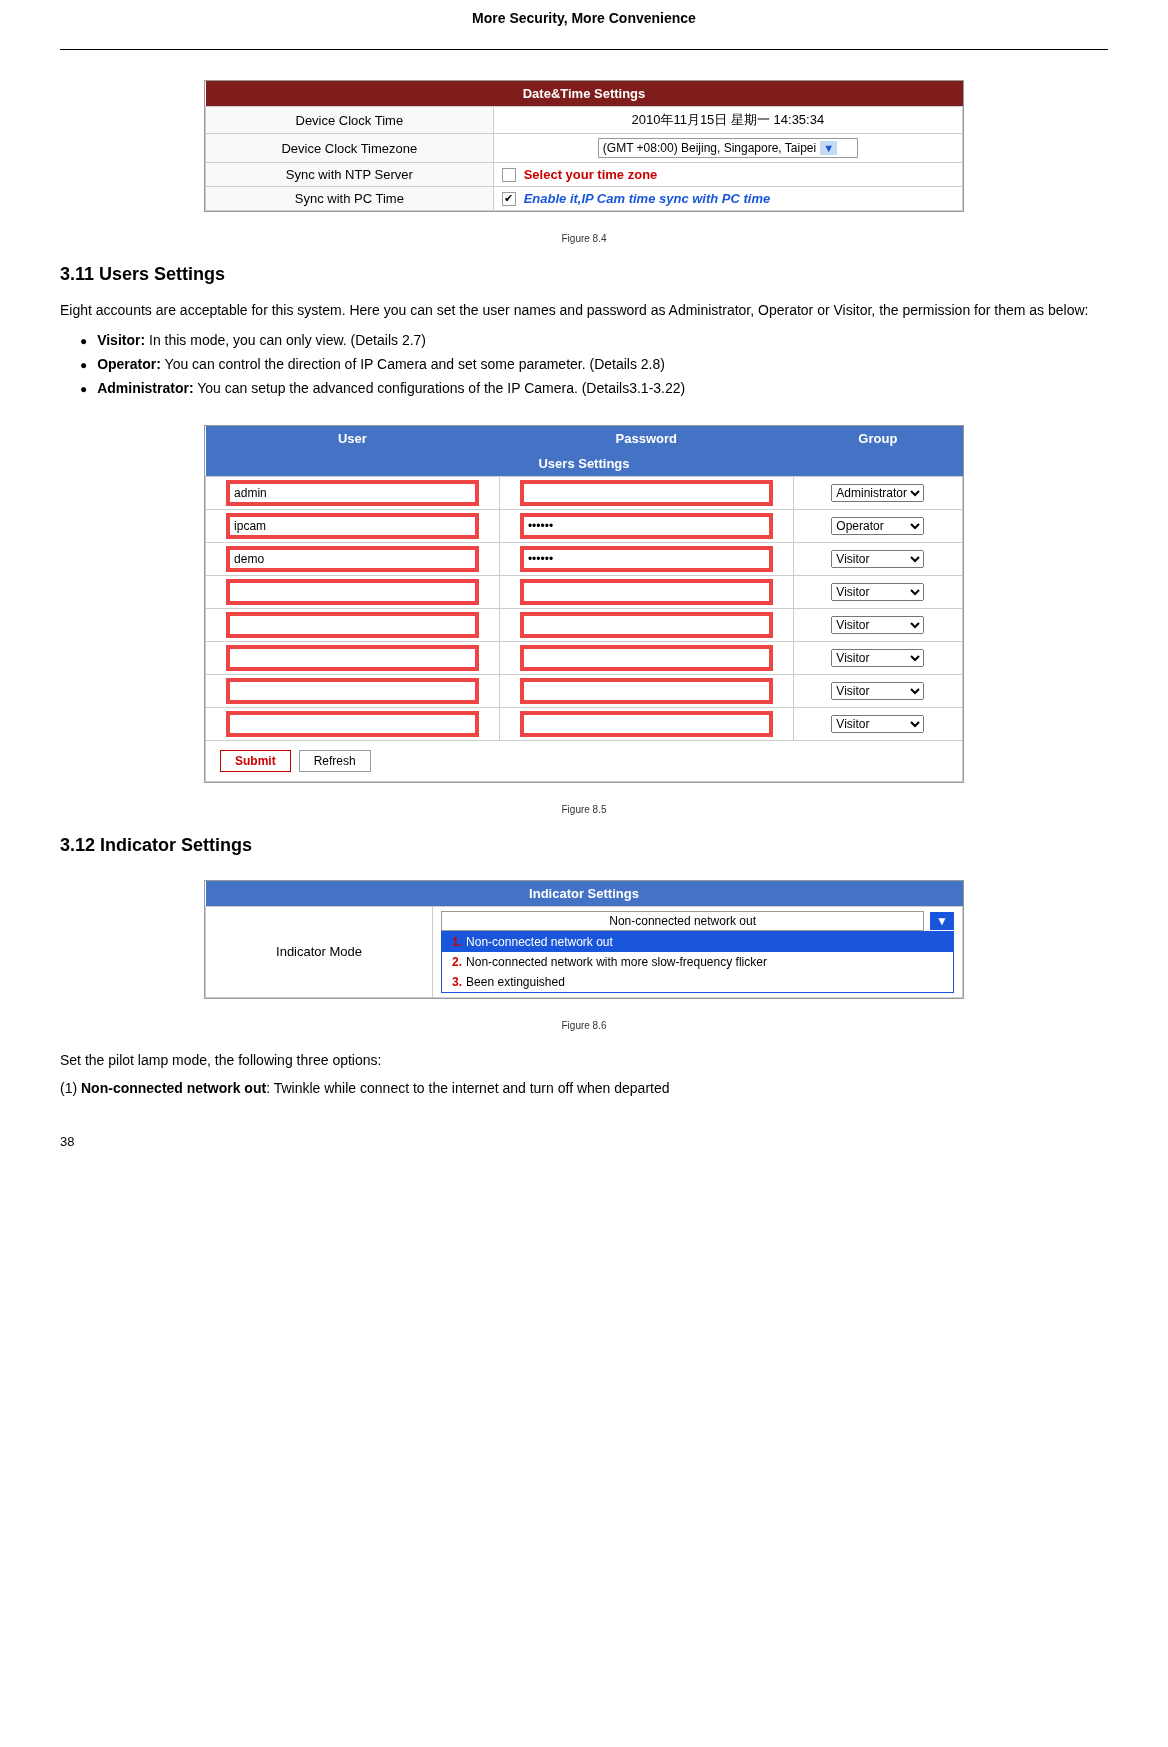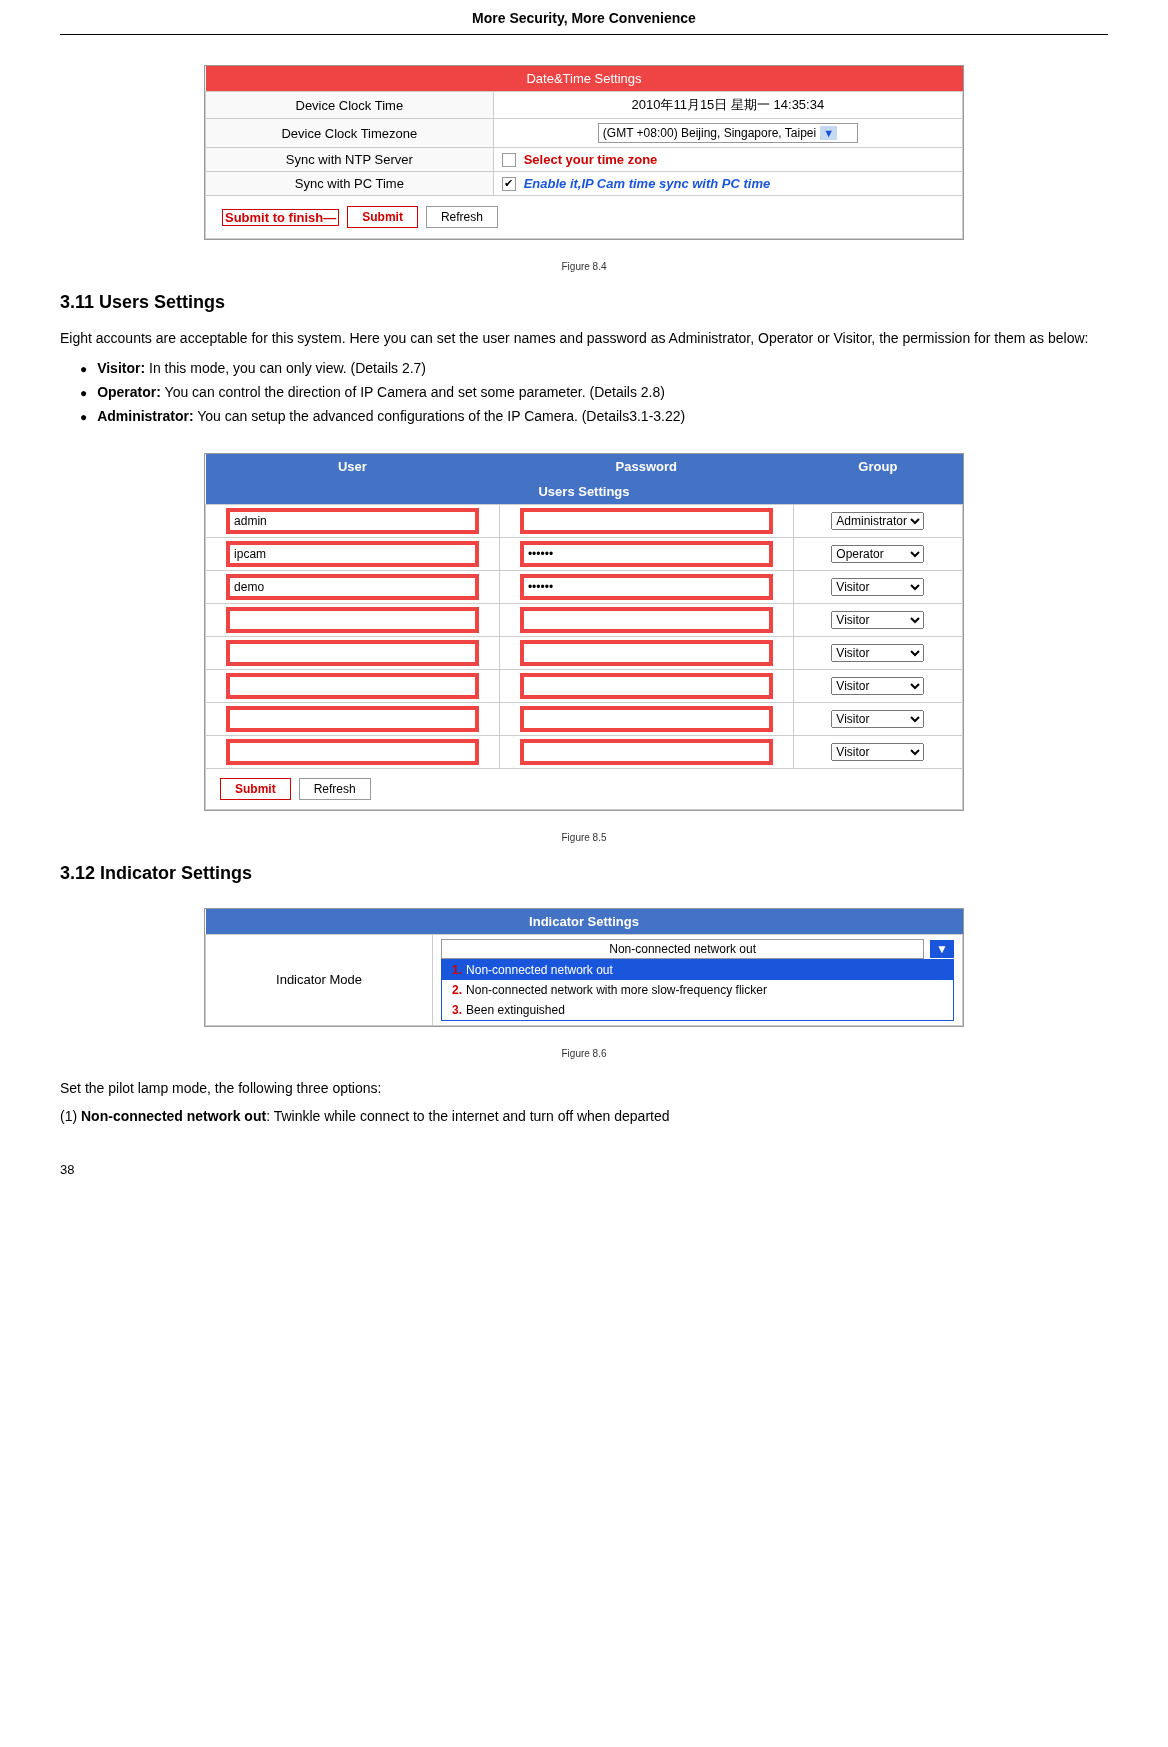--- a/index.html
+++ b/index.html
@@ -9,21 +9,21 @@
       background: #fff;
       color: #000;
       width: 1168px;
       min-height: 1747px;
       padding: 0 60px 40px 60px;
     }
     .page-header {
       text-align: center;
       font-weight: bold;
       font-size: 14px;
-      padding: 10px 0 8px 0;
+      padding: 10px 0 23px 0;
       border-bottom: 1px solid #000;
       margin-bottom: 20px;
     }
     .figure-container {
       border: 1px solid #999;
       margin: 10px auto;
       background: #fff;
       display: inline-block;
       width: 760px;
     }
@@ -37,25 +37,25 @@
       color: #333;
       margin: 8px 0 18px 0;
     }
     
     .dt-table {
       width: 100%;
       border-collapse: collapse;
       font-size: 13px;
     }
     .dt-table th {
-      background: #ef4444;
+      background: #7f1d1d;
       color: #fff;
       text-align: center;
       padding: 5px 20px;
-      font-weight: normal;
+      font-weight: bold;
     }
     .dt-table td {
       border: 1px solid #ccc;
       padding: 4px 8px;
       vertical-align: middle;
     }
     .dt-label-col {
       width: 38%;
       background: #f9f9f9;
     }
@@ -271,29 +271,20 @@
               <span class="red-text">Select your time zone</span>
             </div>
           </td>
         </tr>
         <tr>
           <td class="dt-label-col">Sync with PC Time</td>
           <td class="dt-value-col">
             <div class="checkbox-cell">
               <div class="checkbox-img">✔</div>
               <span class="blue-text">Enable it,IP Cam time sync with PC time</span>
-            </div>
-          </td>
-        </tr>
-        <tr>
-          <td colspan="2">
-            <div class="btn-row">
-              <span class="red-border-text">Submit to finish—</span>
-              <button class="submit-btn">Submit</button>
-              <button class="refresh-btn">Refresh</button>
             </div>
           </td>
         </tr>
       </tbody>
     </table>
   </div>
 </div>
 <div class="figure-caption">Figure 8.4</div>
 
 <div class="section-heading">3.11 Users Settings</div>

